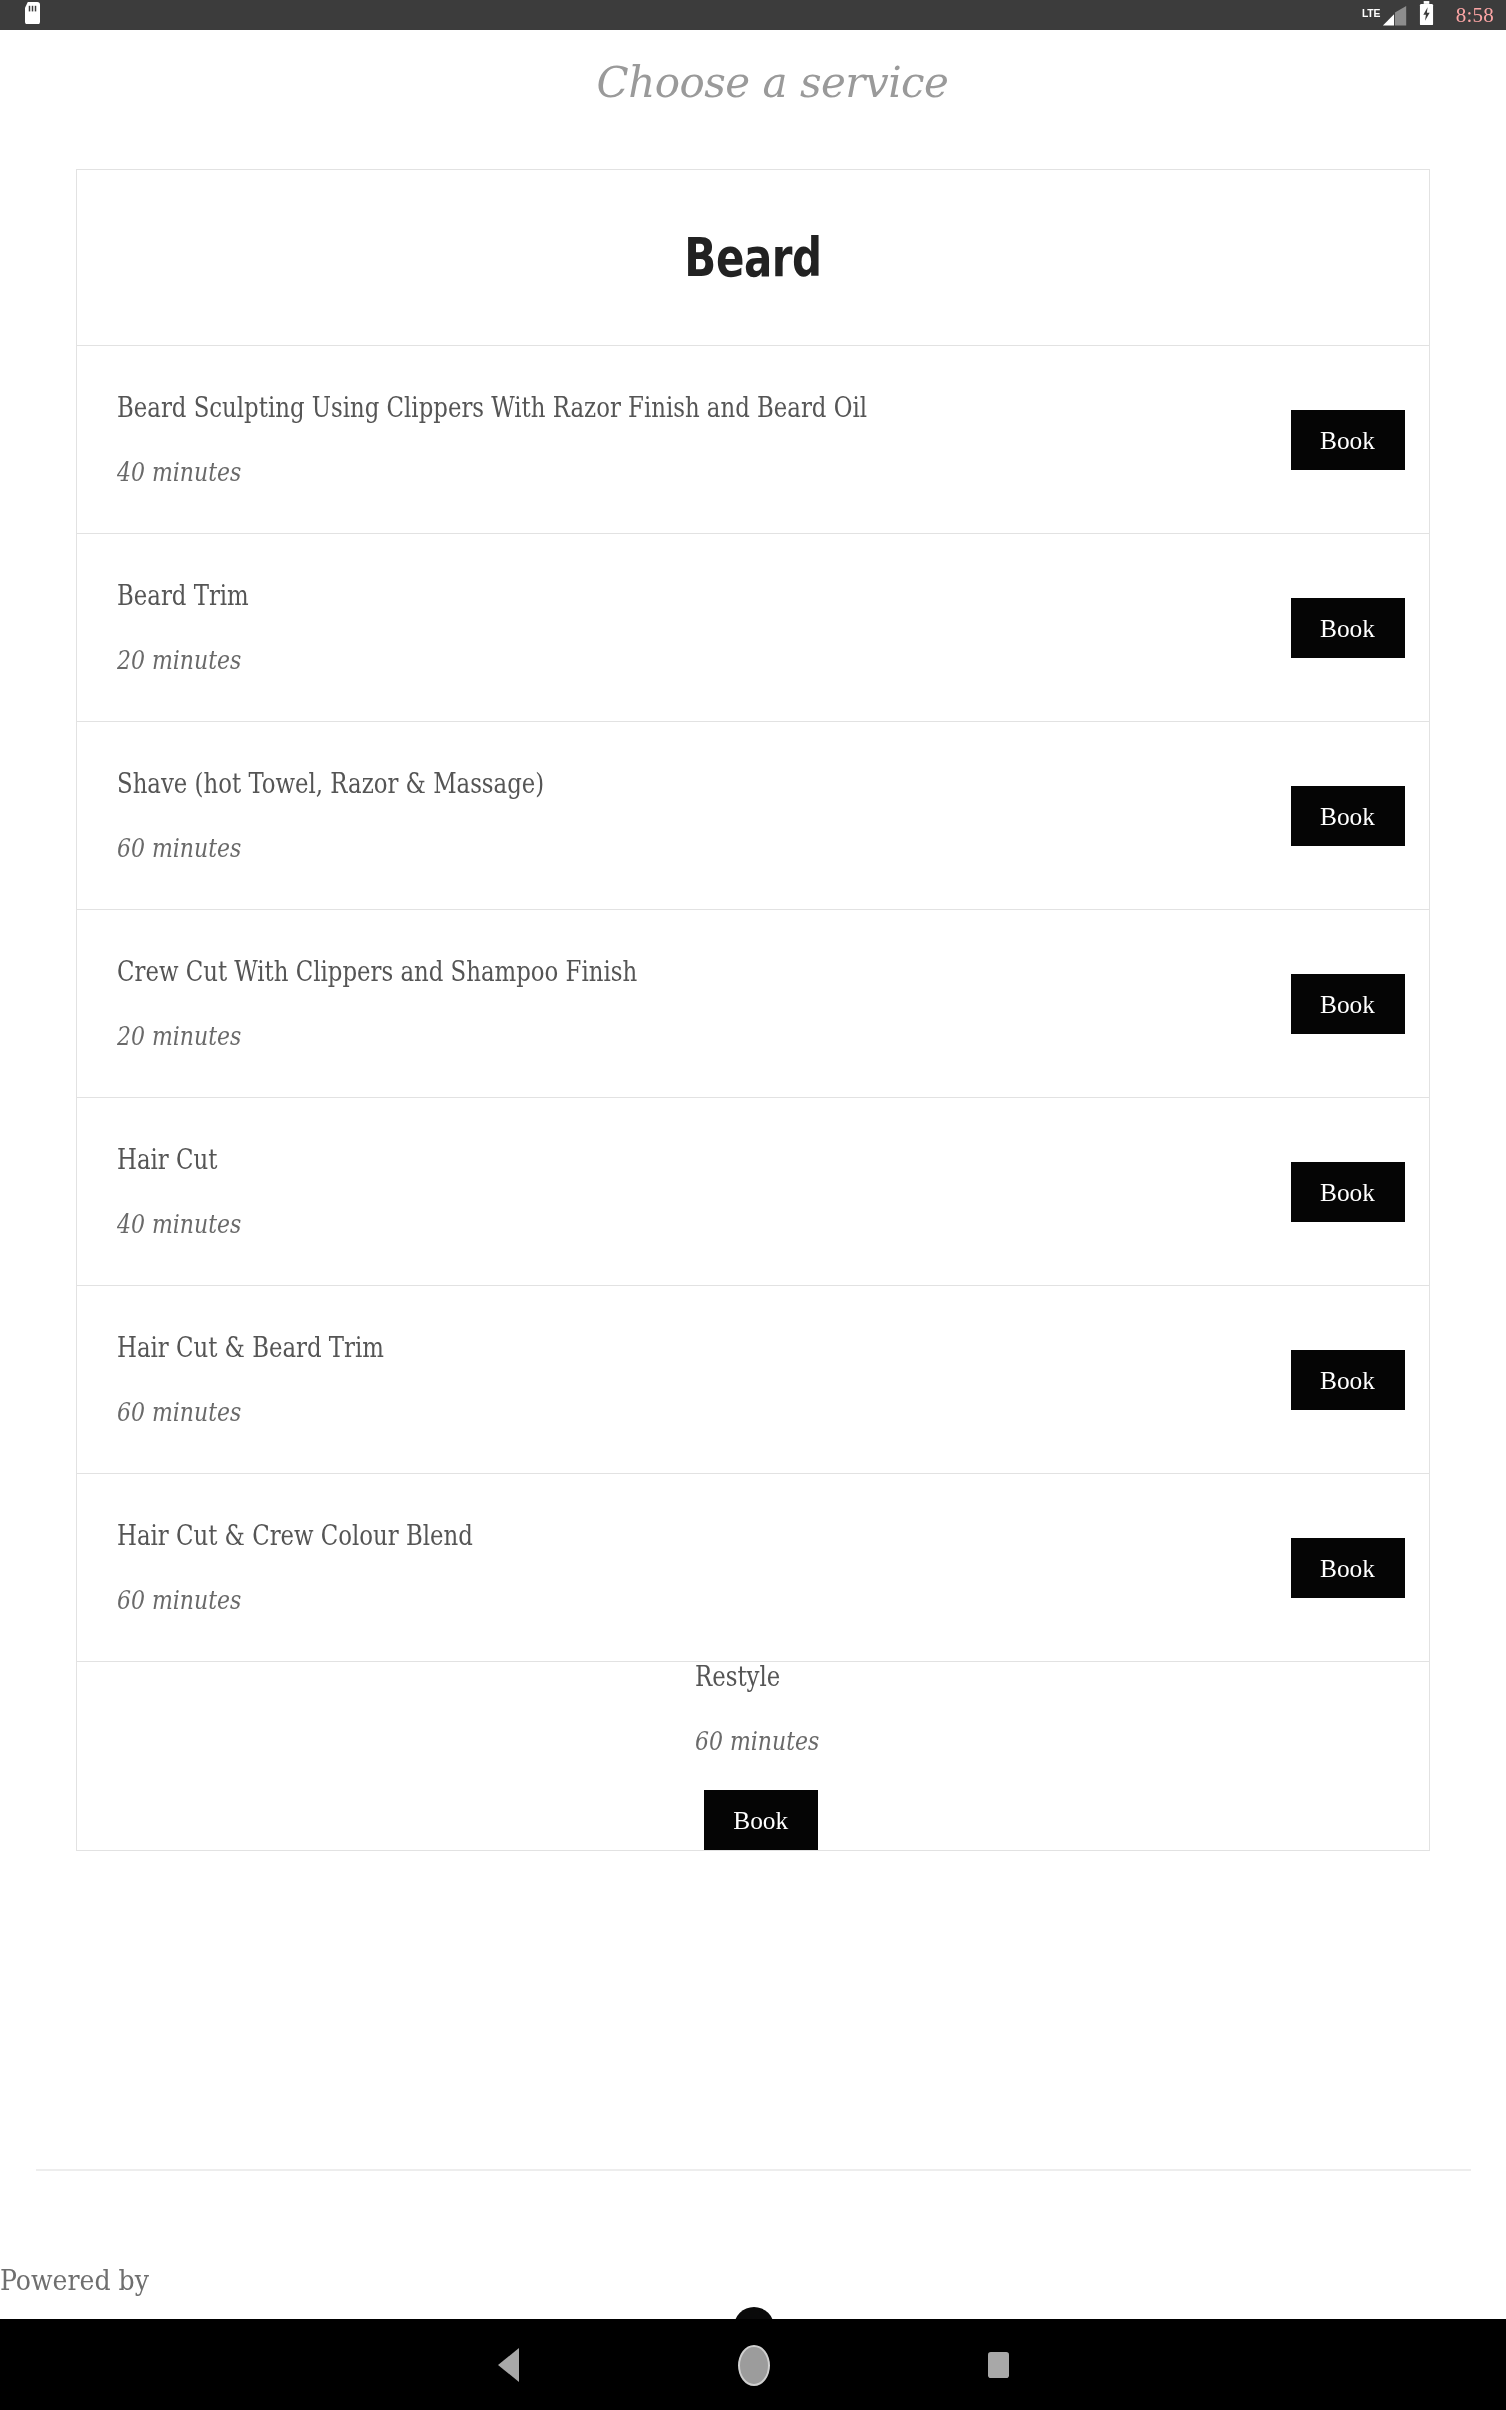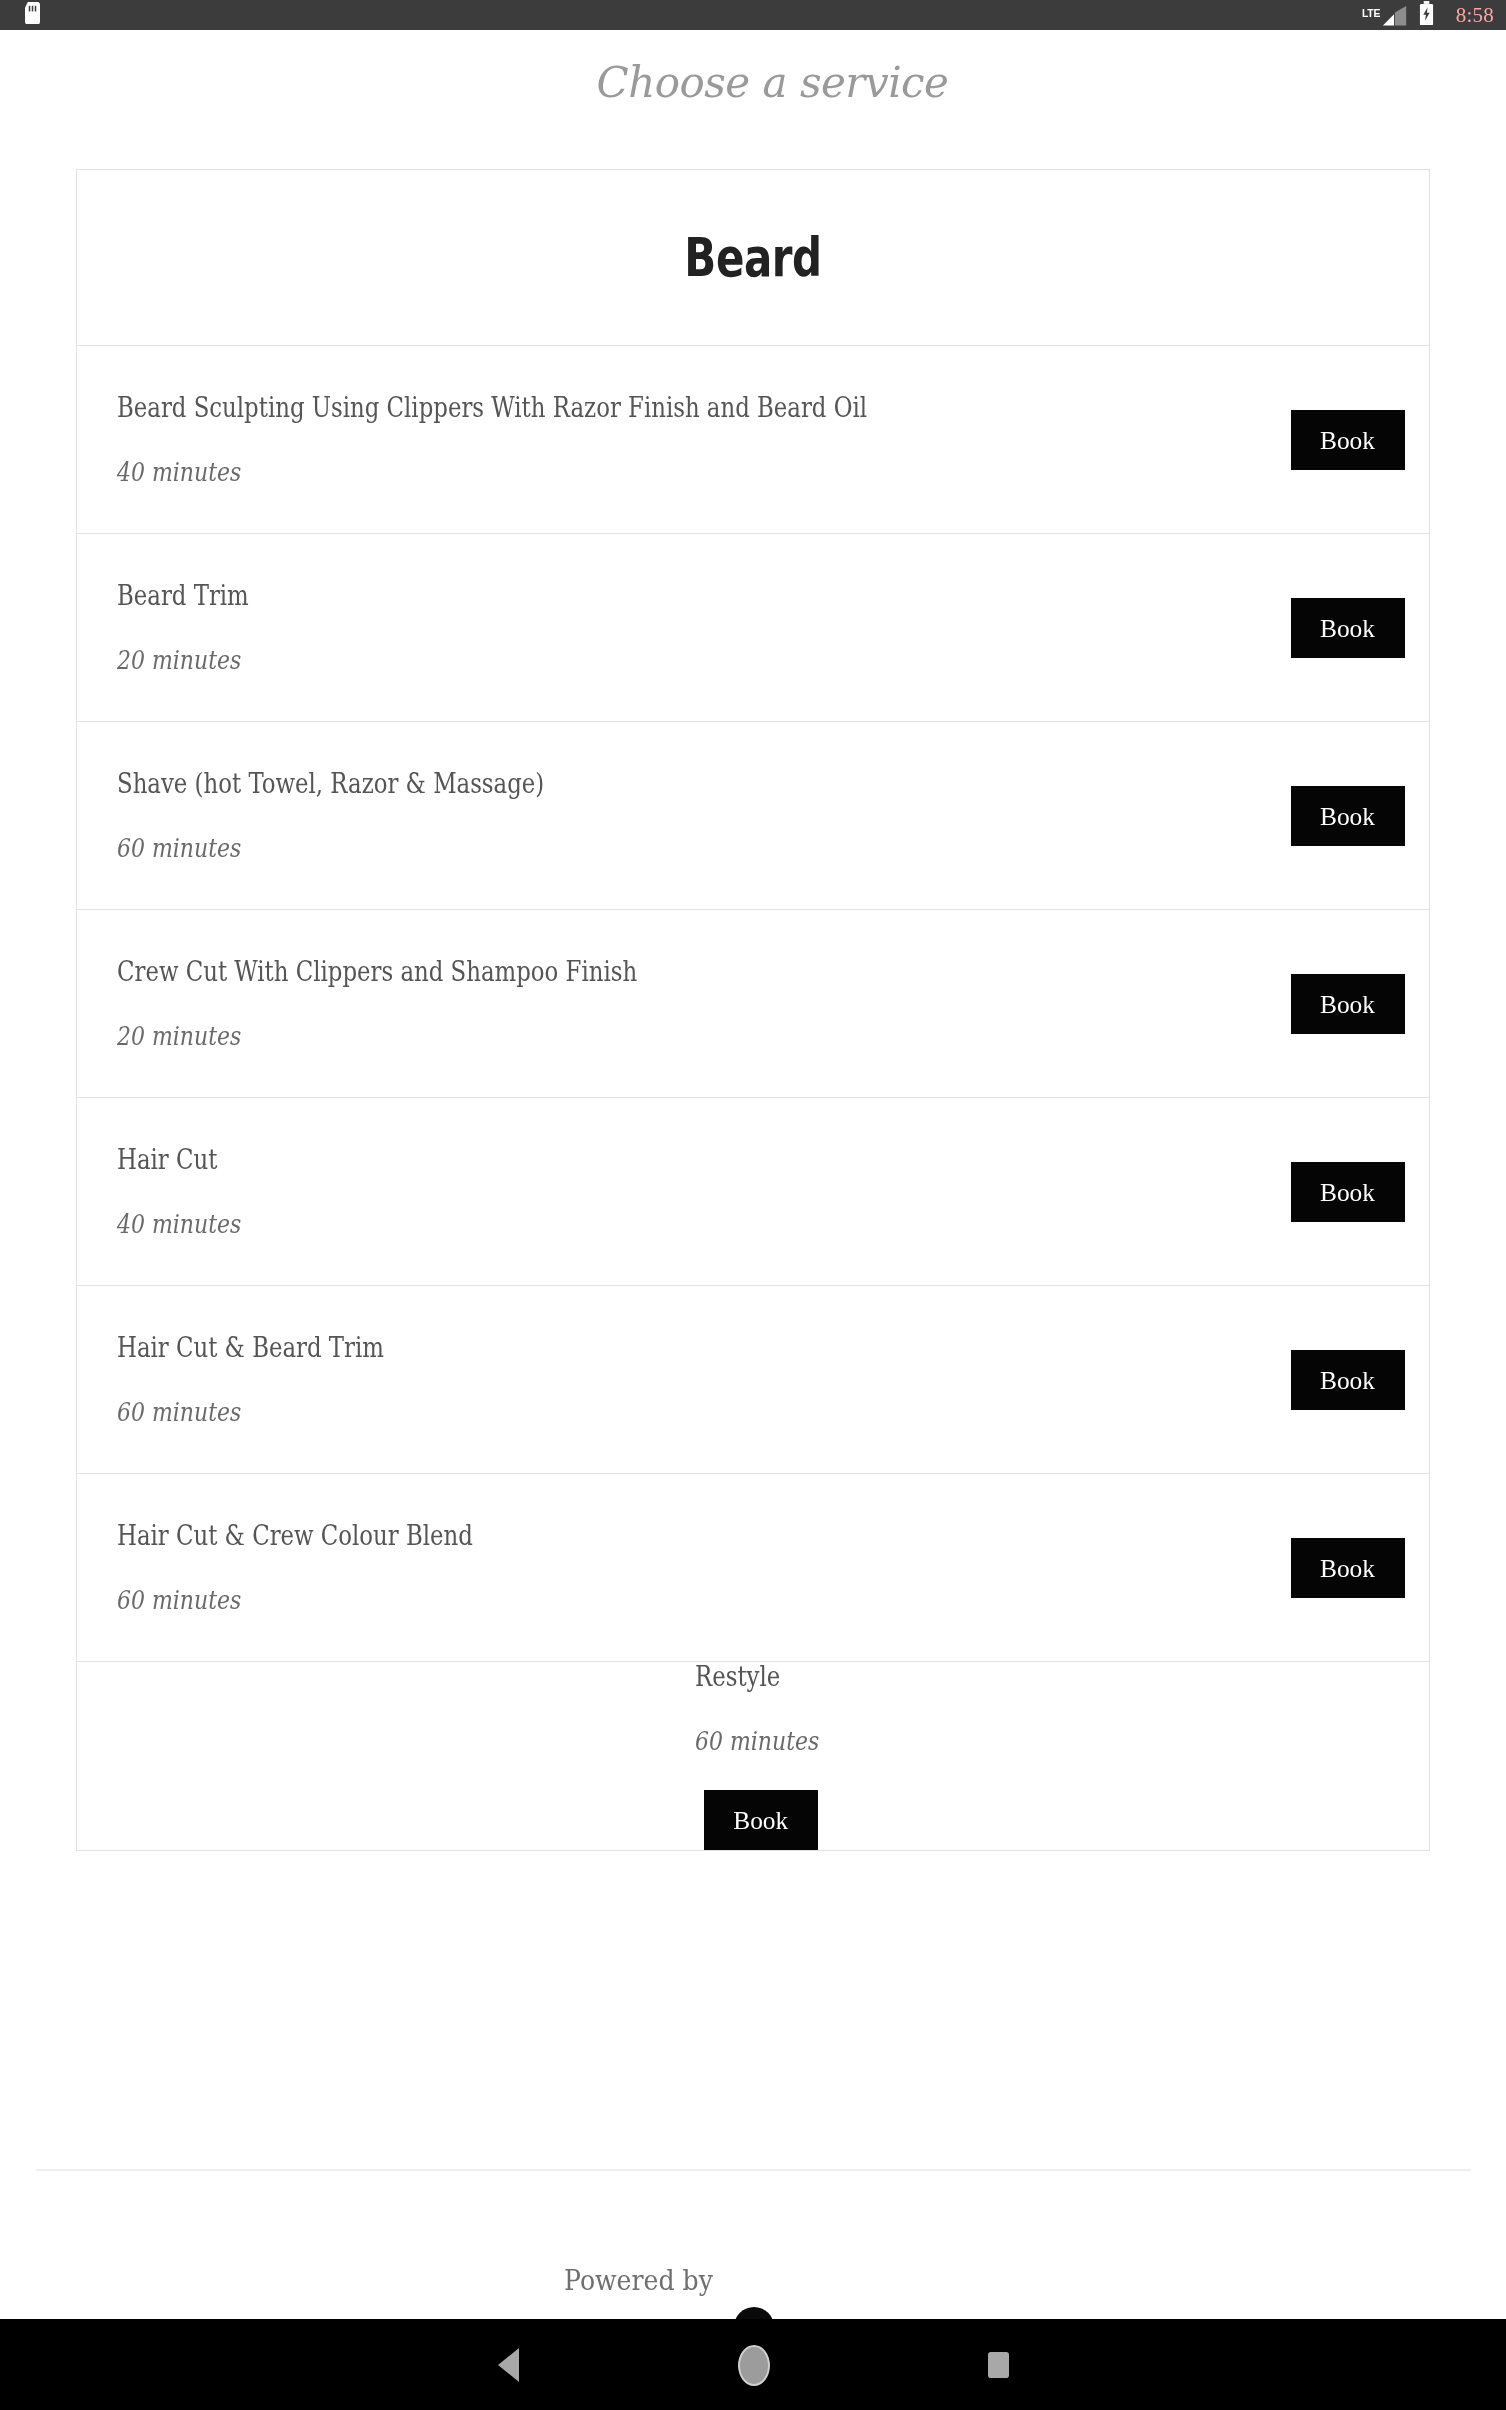--- a/index.html
+++ b/index.html
@@ -110,21 +110,20 @@
 
   
   .footer-divider{
     position:absolute;
     left:36px; top:2169px; width:1435px; height:1.9px;
     background:#ededed;
   }
   .powered-by{
     position:absolute;
     left:0; top:2264px; width:1277px;
-    text-align:center;
     font-family:"DejaVu Serif Condensed","Liberation Serif", serif;
     font-size:28px;
     color:#6f6f6f;
   }
   .powered-logo{
     position:absolute;
     left:734px; top:2307px;
     width:40px; height:43px;
     background:#0a0a0a;
     border-radius:20px 20px 0 0;

